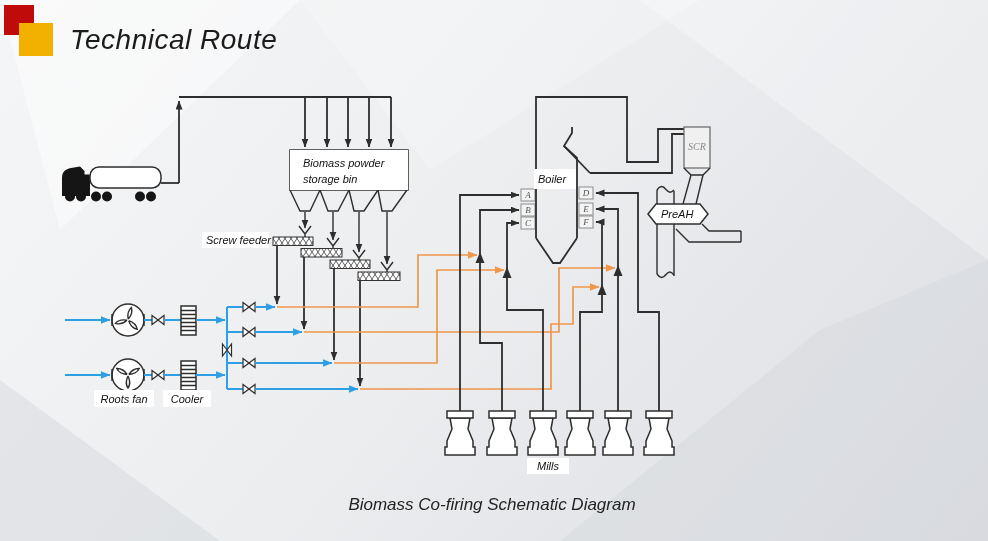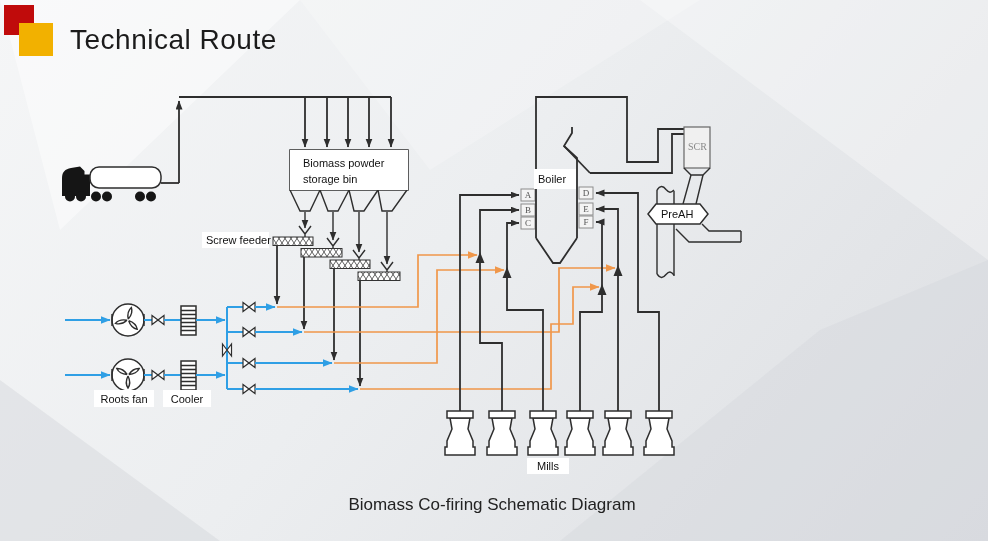--- a/index.html
+++ b/index.html
@@ -1,17 +1,17 @@
 <!DOCTYPE html>
 <html style="--c-line: #2e2e2e; --c-air: #2f9fe5; --c-mix: #f0974a; --c-accent_red: #c00b0b; --c-accent_yellow: #f2b100; --c-label_gray: #8a8a8a;"><head>
 <meta charset="utf-8">
 <style>
   html,body{margin:0;padding:0;background:#cfd2d6;font-family:"Liberation Sans",sans-serif;}
   .stage{position:relative;width:988px;height:541px;overflow:hidden;
-         background:linear-gradient(130deg,#f5f6f7 0%,#eceef0 45%,#e3e5e8 75%,#dcdee2 100%);}
+         background:linear-gradient(130deg,#f5f6f7 0%,#eceef0 45%,#e3e5e8 75%,#dcdee2 100%);font-style:italic;}
   svg{position:absolute;left:0;top:0;}
   
   .ln   {stroke:var(--c-line,#2e2e2e);fill:none;stroke-width:1.8;}
   .ln15 {stroke:var(--c-line,#2e2e2e);fill:none;stroke-width:1.4;}
   .blue {stroke:var(--c-air,#2f9fe5);fill:none;stroke-width:2;}
   .orange{stroke:var(--c-mix,#f0974a);fill:none;stroke-width:1.7;}
   .fill-line{fill:var(--c-line,#2e2e2e);stroke:none;}
   .fill-air {fill:var(--c-air,#2f9fe5);stroke:none;}
   .fill-mix {fill:var(--c-mix,#f0974a);stroke:none;}
   .wbox{fill:#ffffff;stroke:none;}

